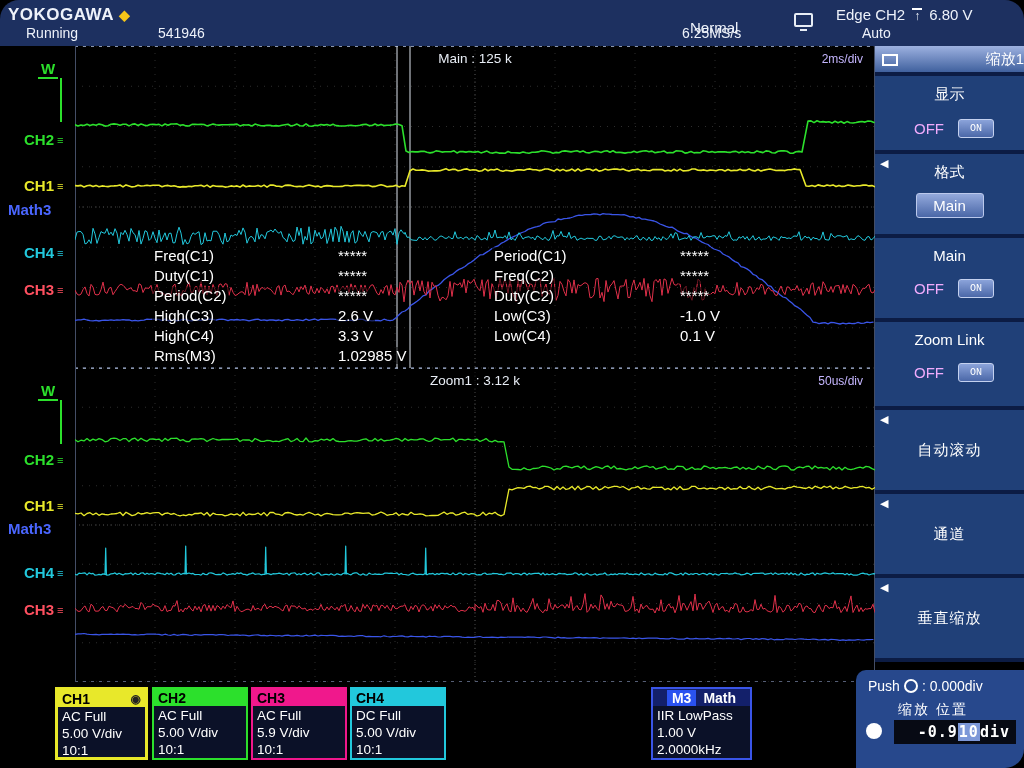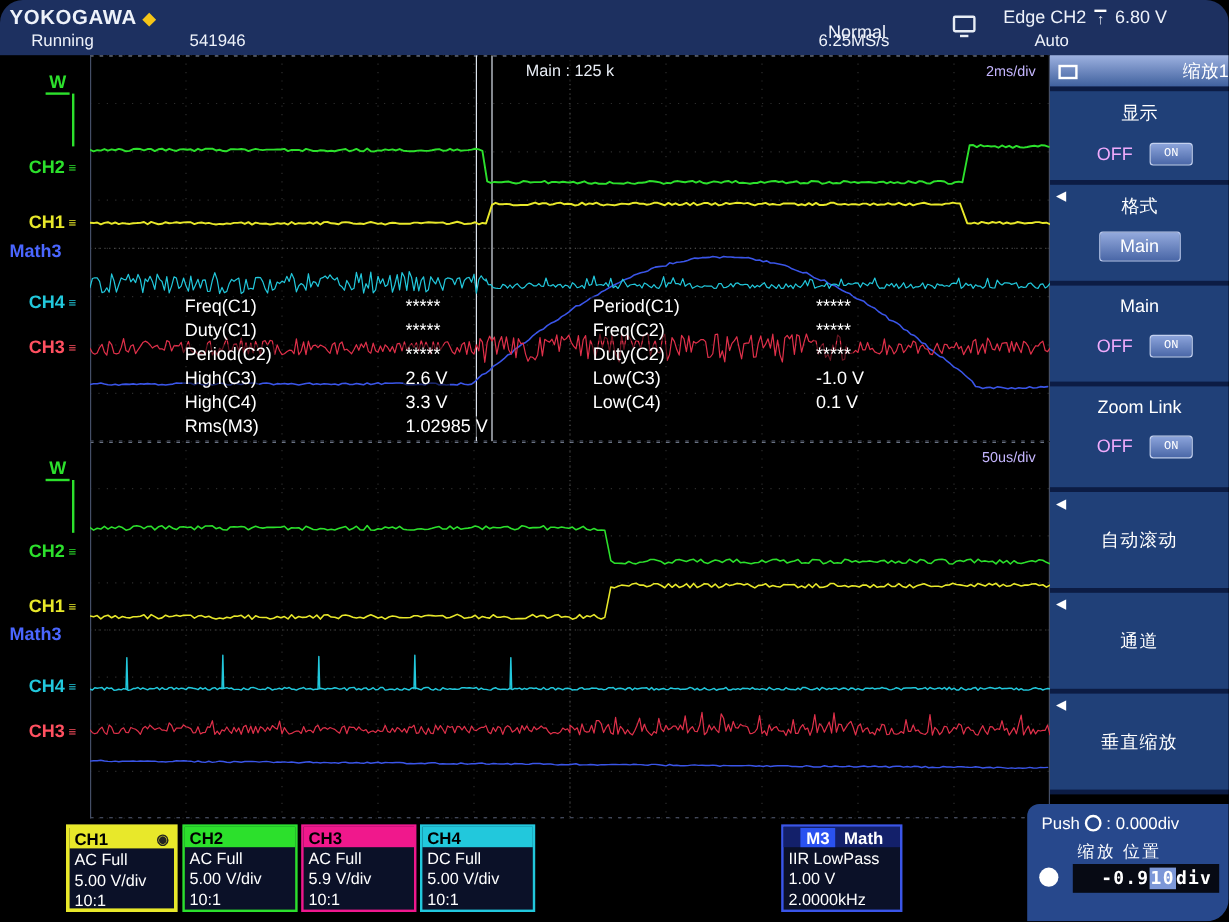--- a/index.html
+++ b/index.html
@@ -276,20 +276,21 @@
         <line x1="0" y1="0.5" x2="800" y2="0.5" stroke="#8a96ad" stroke-width="1" stroke-dasharray="3 5"></line>
         <line x1="0" y1="313.5" x2="800" y2="313.5" stroke="#555e75" stroke-width="1" stroke-dasharray="3 5"></line>
         <line x1="0.5" y1="0" x2="0.5" y2="314" stroke="#444e66" stroke-width="1"></line>
         <line x1="799.5" y1="0" x2="799.5" y2="314" stroke="#444e66" stroke-width="1"></line>
         <path d="M0.0,266.3L3.0,265.9L6.0,265.9L9.0,265.5L12.0,266.1L15.0,266.5L18.0,266.7L21.0,266.3L24.0,266.8L27.0,266.4L30.0,266.3L33.0,266.4L36.0,266.2L39.0,266.5L42.0,266.2L45.0,266.4L48.0,266.2L51.0,266.4L54.0,266.3L57.0,266.9L60.0,266.7L63.0,267.0L66.0,266.7L69.0,266.6L72.0,266.0L75.0,266.2L78.0,266.0L81.0,266.2L84.0,266.3L87.0,267.1L90.0,266.2L93.0,267.0L96.0,267.3L99.0,266.4L102.0,267.3L105.0,266.9L108.0,266.3L111.0,266.6L114.0,267.2L117.0,267.4L120.0,266.5L123.0,266.8L126.0,267.2L129.0,266.6L132.0,266.6L135.0,266.5L138.0,266.7L141.0,267.1L144.0,266.7L147.0,266.5L150.0,266.9L153.0,267.5L156.0,267.0L159.0,267.2L162.0,266.9L165.0,267.3L168.0,267.0L171.0,267.4L174.0,267.9L177.0,267.4L180.0,267.0L183.0,266.8L186.0,267.6L189.0,267.3L192.0,267.8L195.0,267.3L198.0,267.5L201.0,267.8L204.0,267.5L207.0,268.1L210.0,267.3L213.0,267.2L216.0,267.8L219.0,267.9L222.0,267.4L225.0,267.8L228.0,268.1L231.0,267.2L234.0,268.0L237.0,267.6L240.0,267.2L243.0,268.0L246.0,267.4L249.0,267.5L252.0,267.6L255.0,267.4L258.0,267.4L261.0,267.6L264.0,268.4L267.0,268.2L270.0,268.4L273.0,268.2L276.0,268.1L279.0,268.5L282.0,267.8L285.0,267.6L288.0,267.7L291.0,268.6L294.0,268.4L297.0,268.7L300.0,268.6L303.0,268.5L306.0,268.8L309.0,267.8L312.0,268.5L315.0,268.8L318.0,268.4L321.0,268.5L324.0,268.1L327.0,267.9L330.0,268.7L333.0,268.8L336.0,268.2L339.0,268.5L342.0,268.7L345.0,268.7L348.0,268.3L351.0,269.1L354.0,268.2L357.0,268.5L360.0,268.4L363.0,269.0L366.0,268.9L369.0,268.3L372.0,268.3L375.0,268.3L378.0,268.9L381.0,268.6L384.0,268.6L387.0,269.2L390.0,269.5L393.0,269.1L396.0,269.3L399.0,269.3L402.0,268.9L405.0,268.5L408.0,269.5L411.0,269.4L414.0,269.4L417.0,269.1L420.0,269.3L423.0,269.7L426.0,269.2L429.0,269.3L432.0,269.2L435.0,269.0L438.0,269.1L441.0,269.2L444.0,269.0L447.0,269.1L450.0,269.4L453.0,268.9L456.0,269.1L459.0,269.2L462.0,269.5L465.0,269.7L468.0,269.0L471.0,269.0L474.0,269.3L477.0,269.7L480.0,270.2L483.0,269.1L486.0,269.9L489.0,269.7L492.0,270.1L495.0,270.2L498.0,270.0L501.0,269.6L504.0,269.4L507.0,269.8L510.0,269.7L513.0,269.9L516.0,269.9L519.0,269.6L522.0,269.9L525.0,270.5L528.0,269.8L531.0,270.0L534.0,270.1L537.0,270.2L540.0,270.2L543.0,270.1L546.0,270.0L549.0,269.8L552.0,270.1L555.0,270.5L558.0,270.2L561.0,270.7L564.0,270.0L567.0,270.7L570.0,270.3L573.0,270.2L576.0,270.1L579.0,270.0L582.0,270.2L585.0,270.7L588.0,270.7L591.0,270.9L594.0,270.9L597.0,270.0L600.0,270.5L603.0,271.1L606.0,271.1L609.0,271.1L612.0,270.1L615.0,270.8L618.0,270.9L621.0,270.4L624.0,270.8L627.0,270.9L630.0,270.8L633.0,270.4L636.0,271.1L639.0,271.1L642.0,270.7L645.0,270.3L648.0,270.9L651.0,270.7L654.0,270.4L657.0,270.9L660.0,271.0L663.0,270.5L666.0,271.6L669.0,270.8L672.0,270.5L675.0,270.5L678.0,271.3L681.0,270.7L684.0,271.3L687.0,270.6L690.0,270.8L693.0,271.6L696.0,270.7L699.0,271.8L702.0,271.4L705.0,271.7L708.0,271.7L711.0,270.8L714.0,271.2L717.0,271.2L720.0,271.5L723.0,271.0L726.0,270.9L729.0,271.2L732.0,271.4L735.0,271.5L738.0,271.0L741.0,271.3L744.0,272.0L747.0,271.6L750.0,271.4L753.0,272.1L756.0,271.3L759.0,271.5L762.0,271.9L765.0,272.3L768.0,271.9L771.0,272.3L774.0,271.9L777.0,272.2L780.0,272.1L783.0,271.5L786.0,272.0L789.0,272.1L792.0,271.5L795.0,271.7L798.0,271.5" fill="none" stroke="#3a55e8" stroke-width="1.2" stroke-linejoin="round" stroke-linecap="round"></path>
         <path d="M0.0,206.3L2.0,207.0L4.0,205.1L6.0,205.5L8.0,205.2L10.0,204.9L12.0,206.9L14.0,204.9L16.0,205.8L18.0,205.4L20.0,207.2L22.0,207.0L24.0,206.4L26.0,206.9L28.0,205.9L30.0,206.3L32.0,207.2L34.0,206.9L36.0,205.8L38.0,205.7L40.0,204.9L42.0,206.4L44.0,205.3L46.0,206.1L48.0,206.9L50.0,205.7L52.0,205.9L54.0,205.7L56.0,204.9L58.0,206.8L60.0,205.1L62.0,206.3L64.0,206.5L66.0,205.0L68.0,204.8L70.0,206.5L72.0,205.2L74.0,206.3L76.0,205.5L78.0,205.8L80.0,206.7L82.0,204.9L84.0,205.1L86.0,205.6L88.0,205.9L90.0,206.7L92.0,205.0L94.0,206.3L96.0,205.2L98.0,206.8L100.0,207.0L102.0,205.5L104.0,205.0L106.0,206.6L108.0,205.4L110.0,205.7L112.0,205.6L114.0,205.0L116.0,205.8L118.0,205.4L120.0,206.7L122.0,206.5L124.0,206.5L126.0,207.1L128.0,205.3L130.0,206.4L132.0,206.7L134.0,205.0L136.0,204.9L138.0,205.4L140.0,206.3L142.0,206.7L144.0,206.3L146.0,206.6L148.0,204.9L150.0,205.7L152.0,207.1L154.0,206.3L156.0,206.1L158.0,205.6L160.0,206.5L162.0,204.9L164.0,205.6L166.0,204.9L168.0,206.3L170.0,206.4L172.0,207.1L174.0,206.1L176.0,205.6L178.0,204.9L180.0,206.3L182.0,206.0L184.0,205.8L186.0,206.8L188.0,206.3L190.0,206.3L192.0,205.5L194.0,205.9L196.0,206.6L198.0,205.7L200.0,205.9L202.0,205.7L204.0,205.1L206.0,205.6L208.0,206.3L210.0,205.9L212.0,205.2L214.0,207.2L216.0,205.3L218.0,205.0L220.0,204.8L222.0,206.8L224.0,205.8L226.0,206.8L228.0,205.6L230.0,205.2L232.0,206.9L234.0,206.3L236.0,205.1L238.0,206.8L240.0,206.6L242.0,204.9L244.0,204.8L246.0,207.1L248.0,206.8L250.0,206.3L252.0,206.4L254.0,207.0L256.0,205.7L258.0,206.8L260.0,207.1L262.0,205.7L264.0,206.4L266.0,207.0L268.0,205.5L270.0,204.9L272.0,205.4L274.0,206.2L276.0,206.9L278.0,205.3L280.0,204.9L282.0,204.9L284.0,206.5L286.0,207.1L288.0,205.8L290.0,206.9L292.0,207.1L294.0,205.1L296.0,206.0L298.0,206.5L300.0,205.9L302.0,206.4L304.0,206.2L306.0,206.5L308.0,206.1L310.0,205.0L312.0,205.1L314.0,205.4L316.0,205.2L318.0,205.4L320.0,205.5L322.0,204.9L324.0,206.8L326.0,205.4L328.0,206.5L330.0,206.5L332.0,206.9L334.0,207.1L336.0,205.7L338.0,205.1L340.0,206.2L342.0,206.6L344.0,206.3L346.0,206.4L348.0,206.7L350.0,205.5L352.0,206.7L354.0,205.7L356.0,205.9L358.0,205.4L360.0,206.7L362.0,205.6L364.0,206.4L366.0,205.4L368.0,205.3L370.0,205.8L372.0,205.4L374.0,206.4L376.0,206.6L378.0,204.9L380.0,206.6L382.0,206.5L384.0,205.1L386.0,205.1L388.0,206.9L390.0,205.5L392.0,206.0L394.0,206.8L396.0,205.7L398.0,205.5L400.0,205.9L402.0,207.0L404.0,206.7L406.0,206.9L408.0,205.5L410.0,205.0L412.0,206.5L414.0,206.2L416.0,206.2L418.0,205.4L420.0,205.6L422.0,205.5L424.0,206.4L426.0,206.1L428.0,206.8L430.0,206.5L432.0,205.1L434.0,205.2L436.0,204.9L438.0,206.6L440.0,205.7L442.0,205.5L444.0,205.9L446.0,206.9L448.0,205.4L450.0,205.1L452.0,207.0L454.0,205.4L456.0,206.2L458.0,205.7L460.0,205.4L462.0,205.3L464.0,205.2L466.0,206.8L468.0,204.9L470.0,207.0L472.0,205.9L474.0,206.8L476.0,206.2L478.0,205.7L480.0,206.7L482.0,206.6L484.0,205.3L486.0,205.7L488.0,205.9L490.0,205.7L492.0,206.6L494.0,206.3L496.0,206.4L498.0,205.9L500.0,204.8L502.0,205.4L504.0,206.9L506.0,205.6L508.0,207.1L510.0,206.6L512.0,205.2L514.0,206.5L516.0,207.1L518.0,206.5L520.0,205.7L522.0,207.2L524.0,206.4L526.0,206.1L528.0,206.0L530.0,204.9L532.0,207.0L534.0,207.0L536.0,206.1L538.0,206.6L540.0,205.9L542.0,206.7L544.0,205.5L546.0,205.8L548.0,205.7L550.0,206.4L552.0,205.0L554.0,206.3L556.0,206.1L558.0,206.7L560.0,205.9L562.0,206.3L564.0,207.0L566.0,204.8L568.0,206.1L570.0,206.9L572.0,206.0L574.0,205.9L576.0,206.9L578.0,206.9L580.0,205.1L582.0,206.2L584.0,206.6L586.0,206.6L588.0,206.9L590.0,205.5L592.0,206.8L594.0,204.8L596.0,204.9L598.0,205.6L600.0,206.7L602.0,206.8L604.0,206.2L606.0,205.3L608.0,207.1L610.0,204.9L612.0,205.6L614.0,206.7L616.0,205.7L618.0,206.4L620.0,205.5L622.0,205.5L624.0,206.8L626.0,206.0L628.0,205.3L630.0,205.8L632.0,207.0L634.0,205.4L636.0,205.6L638.0,206.9L640.0,205.8L642.0,206.6L644.0,207.1L646.0,205.5L648.0,205.5L650.0,205.7L652.0,205.3L654.0,206.2L656.0,205.8L658.0,205.8L660.0,204.9L662.0,205.6L664.0,205.8L666.0,206.9L668.0,206.7L670.0,206.1L672.0,205.1L674.0,205.7L676.0,207.0L678.0,205.5L680.0,205.3L682.0,205.3L684.0,205.4L686.0,205.2L688.0,205.1L690.0,206.4L692.0,205.9L694.0,205.7L696.0,205.0L698.0,206.6L700.0,204.9L702.0,205.8L704.0,206.3L706.0,205.6L708.0,205.3L710.0,206.2L712.0,204.9L714.0,206.7L716.0,204.8L718.0,206.6L720.0,205.5L722.0,207.0L724.0,207.0L726.0,204.9L728.0,206.3L730.0,207.1L732.0,206.1L734.0,206.5L736.0,205.3L738.0,204.9L740.0,207.2L742.0,205.2L744.0,205.9L746.0,206.1L748.0,205.4L750.0,204.9L752.0,205.3L754.0,205.9L756.0,205.6L758.0,204.9L760.0,206.0L762.0,205.7L764.0,205.7L766.0,205.6L768.0,205.5L770.0,206.8L772.0,205.4L774.0,207.0L776.0,205.9L778.0,207.1L780.0,207.0L782.0,207.1L784.0,206.5L786.0,205.5L788.0,205.1L790.0,205.9L792.0,205.9L794.0,207.0L796.0,206.3L798.0,205.7L800.0,205.9M30,206L30.7,180L31.4,206M110,206L110.7,178L111.4,206M190,206L190.7,179L191.4,206M270,206L270.7,178L271.4,206M350,206L350.7,180L351.4,206" fill="none" stroke="#22c8dc" stroke-width="1.2" stroke-linejoin="round" stroke-linecap="round"></path>
         <path d="M0.0,240.2L2.0,242.6L4.0,243.5L6.0,242.7L8.0,239.7L10.0,237.9L12.0,242.3L14.0,244.0L16.0,236.2L18.0,238.0L20.0,243.0L22.0,243.2L24.0,242.9L26.0,239.8L28.0,238.5L30.0,242.3L32.0,242.6L34.0,238.2L36.0,239.1L38.0,239.7L40.0,241.3L42.0,243.9L44.0,239.1L46.0,237.3L48.0,239.3L50.0,236.3L52.0,238.2L54.0,240.0L56.0,239.1L58.0,238.5L60.0,240.5L62.0,240.5L64.0,241.2L66.0,234.4L68.0,236.6L70.0,241.7L72.0,238.8L74.0,238.7L76.0,238.8L78.0,236.1L80.0,237.6L82.0,238.2L84.0,239.2L86.0,242.8L88.0,242.5L90.0,237.6L92.0,243.6L94.0,242.5L96.0,242.4L98.0,237.7L100.0,238.1L102.0,232.6L104.0,243.9L106.0,241.2L108.0,244.0L110.0,240.2L112.0,241.2L114.0,237.8L116.0,241.0L118.0,243.1L120.0,238.1L122.0,241.8L124.0,238.6L126.0,243.9L128.0,237.6L130.0,236.5L132.0,242.6L134.0,237.1L136.0,243.2L138.0,237.4L140.0,242.7L142.0,237.6L144.0,238.8L146.0,241.6L148.0,238.1L150.0,240.6L152.0,236.6L154.0,238.5L156.0,239.7L158.0,232.9L160.0,243.5L162.0,238.3L164.0,241.5L166.0,243.7L168.0,243.2L170.0,242.0L172.0,241.2L174.0,241.3L176.0,243.2L178.0,237.5L180.0,242.0L182.0,240.6L184.0,240.6L186.0,242.6L188.0,237.9L190.0,236.3L192.0,241.0L194.0,238.7L196.0,238.4L198.0,239.8L200.0,238.3L202.0,239.1L204.0,239.8L206.0,241.6L208.0,243.0L210.0,238.1L212.0,237.0L214.0,243.4L216.0,237.8L218.0,238.1L220.0,238.1L222.0,240.4L224.0,237.7L226.0,240.1L228.0,241.0L230.0,240.0L232.0,242.9L234.0,241.6L236.0,241.1L238.0,242.4L240.0,240.3L242.0,241.6L244.0,241.2L246.0,236.4L248.0,241.5L250.0,242.4L252.0,238.9L254.0,241.9L256.0,238.3L258.0,239.6L260.0,241.9L262.0,239.2L264.0,242.7L266.0,237.7L268.0,238.4L270.0,236.3L272.0,243.1L274.0,242.7L276.0,237.5L278.0,241.5L280.0,243.9L282.0,238.8L284.0,243.0L286.0,243.4L288.0,236.3L290.0,240.3L292.0,236.7L294.0,239.7L296.0,243.2L298.0,236.9L300.0,238.2L302.0,237.4L304.0,242.6L306.0,237.3L308.0,237.5L310.0,240.3L312.0,237.3L314.0,240.7L316.0,242.7L318.0,237.0L320.0,240.3L322.0,240.8L324.0,239.2L326.0,238.2L328.0,238.2L330.0,236.7L332.0,242.0L334.0,243.4L336.0,238.3L338.0,241.6L340.0,237.4L342.0,238.4L344.0,244.0L346.0,238.4L348.0,236.7L350.0,238.1L352.0,242.1L354.0,240.8L356.0,238.3L358.0,243.1L360.0,236.6L362.0,240.3L364.0,236.9L366.0,240.6L368.0,241.7L370.0,237.6L372.0,240.0L374.0,238.9L376.0,237.0L378.0,238.8L380.0,238.6L382.0,241.8L384.0,243.7L386.0,242.4L388.0,242.6L390.0,243.3L392.0,241.9L394.0,238.7L396.0,240.2L398.0,239.3L400.0,242.8L400.0,236.4L402.0,238.0L404.0,240.2L406.0,238.5L408.0,244.3L410.0,235.2L412.0,241.2L414.0,242.1L416.0,241.7L418.0,236.4L420.0,242.9L422.0,232.4L424.0,232.6L426.0,235.1L428.0,242.5L430.0,238.4L432.0,235.7L434.0,242.6L436.0,243.9L438.0,229.8L440.0,243.7L442.0,237.3L444.0,239.6L446.0,243.6L448.0,240.1L450.0,243.1L452.0,244.4L454.0,240.7L456.0,236.1L458.0,230.4L460.0,241.4L462.0,235.6L464.0,240.7L466.0,242.9L468.0,244.8L470.0,241.6L472.0,243.0L474.0,230.7L476.0,239.3L478.0,241.7L480.0,236.4L482.0,240.0L484.0,239.1L486.0,237.1L488.0,237.0L490.0,240.3L492.0,236.2L494.0,240.0L496.0,228.5L498.0,242.7L500.0,239.5L502.0,237.5L504.0,241.4L506.0,241.8L508.0,236.6L510.0,225.6L512.0,244.3L514.0,242.2L516.0,236.1L518.0,240.3L520.0,237.2L522.0,240.5L524.0,242.5L526.0,226.9L528.0,230.5L530.0,241.3L532.0,235.8L534.0,241.4L536.0,233.2L538.0,238.4L540.0,238.8L542.0,235.5L544.0,236.9L546.0,237.0L548.0,237.8L550.0,243.3L552.0,243.1L554.0,242.0L556.0,239.2L558.0,228.4L560.0,243.3L562.0,241.0L564.0,244.8L566.0,236.0L568.0,240.9L570.0,238.4L572.0,237.5L574.0,240.9L576.0,241.4L578.0,241.1L580.0,245.0L582.0,239.7L584.0,242.9L586.0,231.7L588.0,243.2L590.0,243.1L592.0,238.3L594.0,235.8L596.0,240.0L598.0,238.7L600.0,244.8L602.0,239.1L604.0,227.5L606.0,242.6L608.0,235.1L610.0,237.3L612.0,242.2L614.0,237.8L616.0,233.6L618.0,242.9L620.0,226.0L622.0,242.2L624.0,235.4L626.0,235.8L628.0,241.4L630.0,238.1L632.0,235.1L634.0,233.1L636.0,238.1L638.0,244.5L640.0,237.2L642.0,235.3L644.0,242.1L646.0,239.5L648.0,238.6L650.0,243.3L652.0,242.2L654.0,244.3L656.0,239.0L658.0,241.0L660.0,235.5L662.0,236.3L664.0,244.2L666.0,243.9L668.0,238.9L670.0,243.4L672.0,243.9L674.0,243.3L676.0,241.6L678.0,243.1L680.0,231.6L682.0,241.4L684.0,241.4L686.0,236.2L688.0,241.1L690.0,240.3L692.0,242.7L694.0,243.5L696.0,244.1L698.0,242.1L700.0,227.4L702.0,244.6L704.0,238.2L706.0,240.2L708.0,244.2L710.0,242.0L712.0,237.2L714.0,237.7L716.0,243.1L718.0,241.1L720.0,238.1L722.0,239.6L724.0,235.2L726.0,236.3L728.0,243.7L730.0,239.0L732.0,237.9L734.0,240.5L736.0,240.7L738.0,244.1L740.0,244.6L742.0,240.1L744.0,236.7L746.0,241.3L748.0,243.9L750.0,237.5L752.0,237.7L754.0,240.5L756.0,239.3L758.0,239.8L760.0,232.6L762.0,240.6L764.0,238.9L766.0,244.6L768.0,241.5L770.0,238.4L772.0,243.5L774.0,235.3L776.0,227.9L778.0,244.5L780.0,240.3L782.0,237.1L784.0,243.7L786.0,239.6L788.0,243.6L790.0,240.7L792.0,241.2L794.0,240.6L796.0,240.6L798.0,236.2L800.0,244.4" fill="none" stroke="#e0304a" stroke-width="1" stroke-linejoin="round" stroke-linecap="round"></path>
         <path d="M0.0,71.7L3.0,73.8L6.0,72.2L9.0,72.9L12.0,70.6L15.0,72.9L18.0,71.1L21.0,72.3L24.0,70.6L27.0,71.6L30.0,73.8L33.0,73.1L36.0,70.6L39.0,70.2L42.0,70.7L45.0,72.5L48.0,70.7L51.0,70.6L54.0,73.6L57.0,71.0L60.0,70.2L63.0,72.8L66.0,70.3L69.0,72.2L72.0,73.3L75.0,71.1L78.0,71.0L81.0,71.6L84.0,71.1L87.0,73.4L90.0,70.4L93.0,72.5L96.0,70.4L99.0,70.4L102.0,70.2L105.0,72.6L108.0,71.6L111.0,73.5L114.0,73.7L117.0,71.1L120.0,71.0L123.0,71.2L126.0,70.7L129.0,71.2L132.0,73.5L135.0,71.8L138.0,70.5L141.0,71.5L144.0,72.1L147.0,71.5L150.0,71.5L153.0,71.5L156.0,71.3L159.0,71.4L162.0,70.5L165.0,73.5L168.0,71.8L171.0,72.0L174.0,71.8L177.0,73.7L180.0,70.5L183.0,71.8L186.0,73.3L189.0,73.4L192.0,72.4L195.0,72.6L198.0,73.6L201.0,73.1L204.0,73.6L207.0,72.4L210.0,71.5L213.0,70.7L216.0,73.6L219.0,72.5L222.0,70.5L225.0,73.4L228.0,73.7L231.0,70.0L234.0,73.7L237.0,73.9L240.0,72.6L243.0,73.0L246.0,71.2L249.0,72.1L252.0,71.2L255.0,72.6L258.0,70.6L261.0,73.0L264.0,73.5L267.0,73.7L270.0,73.7L273.0,72.8L276.0,72.6L279.0,73.2L282.0,73.1L285.0,72.3L288.0,71.4L291.0,70.8L294.0,72.9L297.0,72.9L300.0,70.4L303.0,72.9L306.0,71.0L309.0,73.0L312.0,72.4L315.0,72.1L318.0,71.5L321.0,70.4L324.0,71.2L327.0,73.2L330.0,70.4L333.0,72.6L336.0,71.4L339.0,71.8L342.0,71.8L345.0,71.0L348.0,70.8L351.0,72.4L354.0,73.5L357.0,72.6L360.0,70.1L363.0,70.7L366.0,72.1L369.0,71.7L372.0,71.7L375.0,71.6L378.0,70.1L381.0,73.5L384.0,71.3L387.0,71.3L390.0,72.1L393.0,71.2L396.0,71.8L399.0,72.2L402.0,71.2L405.0,73.5L408.0,72.2L411.0,70.6L414.0,73.1L417.0,73.8L420.0,72.4L423.0,73.9L426.0,73.6L429.0,73.9L434.0,99.1L437.0,101.3L440.0,101.3L443.0,101.5L446.0,101.8L449.0,99.9L452.0,101.3L455.0,101.9L458.0,100.5L461.0,100.4L464.0,99.8L467.0,98.2L470.0,98.3L473.0,99.1L476.0,100.0L479.0,102.0L482.0,100.6L485.0,101.2L488.0,98.7L491.0,98.2L494.0,99.0L497.0,99.9L500.0,98.7L503.0,98.1L506.0,100.2L509.0,98.1L512.0,100.8L515.0,101.5L518.0,99.9L521.0,98.7L524.0,99.3L527.0,100.7L530.0,98.7L533.0,98.0L536.0,100.5L539.0,98.1L542.0,100.9L545.0,100.5L548.0,101.1L551.0,101.8L554.0,100.9L557.0,100.8L560.0,98.9L563.0,100.7L566.0,99.4L569.0,98.3L572.0,98.0L575.0,99.5L578.0,98.6L581.0,101.2L584.0,100.2L587.0,99.5L590.0,98.3L593.0,101.4L596.0,100.9L599.0,101.3L602.0,98.2L605.0,98.4L608.0,98.7L611.0,101.8L614.0,100.9L617.0,99.2L620.0,101.4L623.0,100.9L626.0,101.3L629.0,98.0L632.0,98.7L635.0,100.3L638.0,99.3L641.0,100.8L644.0,99.7L647.0,99.9L650.0,99.4L653.0,100.2L656.0,100.6L659.0,99.3L662.0,99.0L665.0,101.3L668.0,99.2L671.0,101.1L674.0,99.7L677.0,101.4L680.0,101.2L683.0,98.1L686.0,99.8L689.0,100.9L692.0,98.2L695.0,98.8L698.0,101.1L701.0,101.6L704.0,98.9L707.0,98.2L710.0,98.0L713.0,98.6L716.0,101.8L719.0,102.0L722.0,99.7L725.0,99.0L728.0,99.9L731.0,98.5L734.0,98.1L737.0,101.0L740.0,98.0L743.0,100.0L746.0,99.4L749.0,100.2L752.0,99.7L755.0,101.9L758.0,98.6L761.0,101.1L764.0,99.2L767.0,102.0L770.0,99.3L773.0,101.2L776.0,101.6L779.0,100.8L782.0,99.9L785.0,99.2L788.0,100.1L791.0,98.4L794.0,98.9L797.0,100.6L800.0,101.9" fill="none" stroke="#2ce02c" stroke-width="1.3" stroke-linejoin="round" stroke-linecap="round"></path>
         <path d="M0.0,145.3L3.0,145.9L6.0,145.0L9.0,147.7L12.0,145.5L15.0,144.7L18.0,146.8L21.0,145.1L24.0,147.3L27.0,145.8L30.0,146.5L33.0,146.9L36.0,146.0L39.0,145.9L42.0,145.5L45.0,144.3L48.0,147.5L51.0,144.2L54.0,145.9L57.0,147.6L60.0,146.9L63.0,144.7L66.0,146.0L69.0,145.5L72.0,144.7L75.0,145.6L78.0,144.8L81.0,144.7L84.0,144.7L87.0,147.1L90.0,145.4L93.0,145.0L96.0,146.3L99.0,145.5L102.0,147.0L105.0,147.9L108.0,147.0L111.0,147.6L114.0,146.4L117.0,147.0L120.0,145.4L123.0,145.5L126.0,144.8L129.0,147.0L132.0,144.5L135.0,148.0L138.0,145.2L141.0,146.3L144.0,146.6L147.0,146.6L150.0,147.8L153.0,147.2L156.0,145.8L159.0,146.8L162.0,145.8L165.0,147.8L168.0,144.3L171.0,147.4L174.0,145.8L177.0,146.5L180.0,146.3L183.0,145.0L186.0,147.0L189.0,144.6L192.0,147.9L195.0,144.5L198.0,144.3L201.0,146.2L204.0,146.4L207.0,147.5L210.0,145.0L213.0,144.5L216.0,145.1L219.0,146.4L222.0,147.0L225.0,146.3L228.0,147.2L231.0,145.5L234.0,144.3L237.0,145.5L240.0,147.0L243.0,146.1L246.0,147.9L249.0,146.2L252.0,145.4L255.0,145.8L258.0,146.7L261.0,146.8L264.0,146.8L267.0,146.6L270.0,145.1L273.0,145.2L276.0,146.1L279.0,145.2L282.0,144.7L285.0,145.0L288.0,145.3L291.0,145.1L294.0,145.0L297.0,147.0L300.0,146.6L303.0,145.4L306.0,144.0L309.0,145.3L312.0,147.3L315.0,146.7L318.0,146.4L321.0,144.7L324.0,147.5L327.0,145.7L330.0,146.5L333.0,147.1L336.0,144.3L339.0,146.3L342.0,146.4L345.0,145.8L348.0,146.4L351.0,147.8L354.0,147.7L357.0,147.5L360.0,147.5L363.0,147.4L366.0,145.7L369.0,144.1L372.0,146.3L375.0,145.0L378.0,144.9L381.0,147.2L384.0,146.3L387.0,144.8L390.0,144.2L393.0,146.4L396.0,145.7L399.0,146.1L402.0,148.0L405.0,147.1L408.0,144.2L411.0,147.2L414.0,145.2L417.0,145.9L420.0,144.2L423.0,146.7L426.0,147.9L429.0,146.5L434.0,121.2L437.0,121.9L440.0,120.6L443.0,119.6L446.0,119.9L449.0,120.4L452.0,118.6L455.0,118.1L458.0,119.6L461.0,119.5L464.0,121.0L467.0,120.2L470.0,118.4L473.0,118.4L476.0,119.9L479.0,121.8L482.0,118.5L485.0,121.4L488.0,119.0L491.0,121.5L494.0,120.6L497.0,118.5L500.0,121.7L503.0,118.2L506.0,121.6L509.0,120.2L512.0,118.5L515.0,118.7L518.0,121.2L521.0,118.7L524.0,121.8L527.0,120.8L530.0,118.5L533.0,120.0L536.0,119.2L539.0,118.3L542.0,118.4L545.0,119.5L548.0,118.5L551.0,120.3L554.0,121.9L557.0,119.8L560.0,119.7L563.0,118.4L566.0,121.1L569.0,119.9L572.0,120.8L575.0,121.2L578.0,119.1L581.0,119.3L584.0,119.3L587.0,119.2L590.0,121.7L593.0,120.3L596.0,121.8L599.0,118.9L602.0,121.6L605.0,118.5L608.0,121.5L611.0,121.4L614.0,120.6L617.0,118.3L620.0,118.3L623.0,120.5L626.0,120.6L629.0,119.9L632.0,121.1L635.0,120.1L638.0,120.3L641.0,121.2L644.0,119.5L647.0,119.6L650.0,121.6L653.0,119.2L656.0,121.4L659.0,120.7L662.0,120.9L665.0,118.6L668.0,120.7L671.0,120.7L674.0,118.3L677.0,120.7L680.0,121.6L683.0,119.2L686.0,121.8L689.0,120.2L692.0,119.2L695.0,118.4L698.0,119.7L701.0,120.8L704.0,120.6L707.0,120.5L710.0,121.1L713.0,119.6L716.0,119.5L719.0,118.1L722.0,119.1L725.0,119.4L728.0,120.0L731.0,120.5L734.0,119.1L737.0,120.8L740.0,118.2L743.0,119.3L746.0,120.4L749.0,118.3L752.0,119.5L755.0,118.1L758.0,120.9L761.0,119.0L764.0,120.6L767.0,120.2L770.0,118.4L773.0,119.3L776.0,120.3L779.0,119.6L782.0,119.6L785.0,118.6L788.0,118.5L791.0,119.9L794.0,119.3L797.0,121.3L800.0,119.6" fill="none" stroke="#e8e82a" stroke-width="1.3" stroke-linejoin="round" stroke-linecap="round"></path>
       </svg>
+    <div class="win-title"><span>Zoom1 : 3.12 k</span></div>
     <div class="win-tb"><span>50us/div</span></div>
   </div>
 
   <aside class="sidebar">
     <div class="sb-header">
       <span class="sb-hicon"></span>
       <span>缩放1</span>
     </div>
 
     <div class="sb-group h74">

